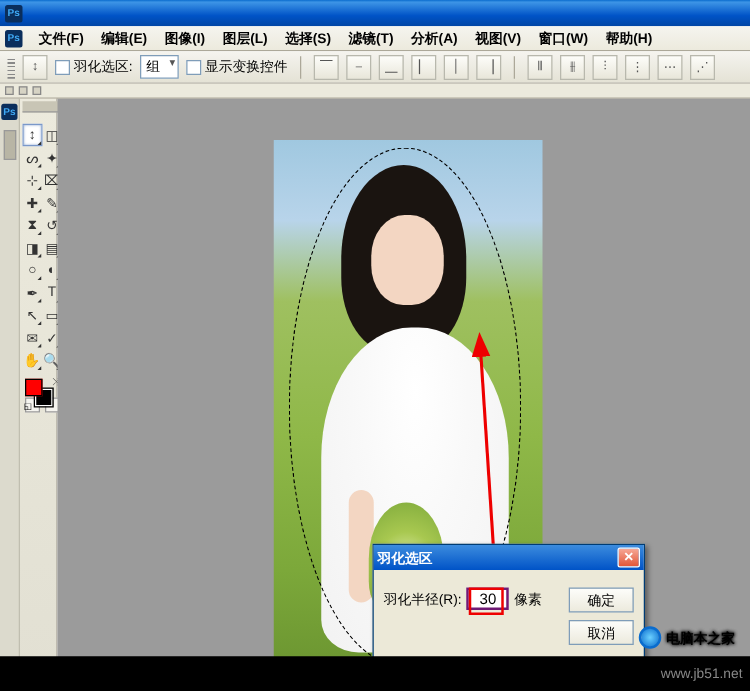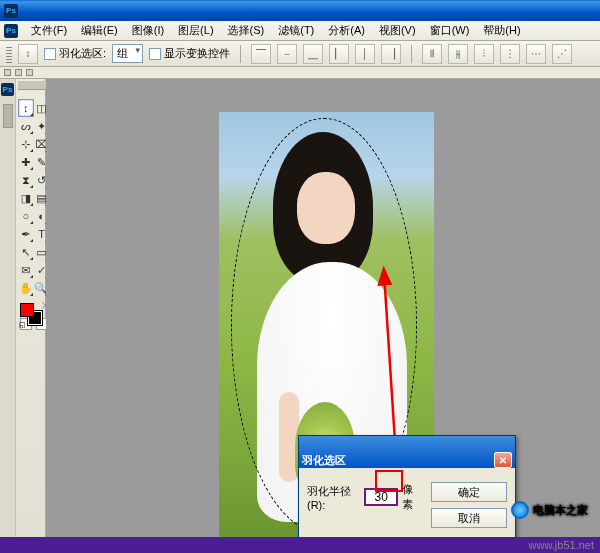--- a/index.html
+++ b/index.html
@@ -5,21 +5,21 @@
 * { margin: 0; padding: 0; box-sizing: border-box; font-family: "Microsoft YaHei", SimSun, sans-serif; font-size: 11px; }
 body { background: #fff; width: 600px; height: 553px; overflow: hidden; position: relative; }
 
 
 .titlebar { background: linear-gradient(180deg,#0a6cce 0%,#3d95e6 8%,#0053c7 60%,#0045a5 100%); height: 21px; display: flex; align-items: center; padding: 0 4px; color:#fff; font-weight:bold; }
 .titlebar .ps-mini { width:14px;height:14px;background:#0a2e5c;border-radius:2px;margin-right:4px;display:flex;align-items:center;justify-content:center;color:#3fa9f5;font-size:8px;font-weight:bold;font-family:Arial; }
 
 
 .menubar { background: linear-gradient(#f5f4ef,#eceadd); height:20px; display:flex; align-items:center; padding:0 4px; border-bottom:1px solid #aca899; }
 .menubar .ps-mini { width:14px;height:14px;background:#0a2e5c;border-radius:2px;margin-right:6px;display:flex;align-items:center;justify-content:center;color:#3fa9f5;font-size:8px;font-weight:bold;font-family:Arial; }
-.menubar .mi { padding:2px 7px; cursor:default; }
+.menubar .mi { padding:2px 7px; cursor:default;font-weight:bold; }
 
 
 .optbar { background: linear-gradient(#f5f4ef,#e4e2d5); height:26px; border-bottom:1px solid #aca899; display:flex; align-items:center; padding:0 6px; gap:6px; }
 .optbar .movehandle { width:6px; height:18px; background:repeating-linear-gradient(0deg,#888,#888 1px,transparent 1px,transparent 3px); }
 .optbar .checkbox { width:12px;height:12px;border:1px solid #7f9db9;background:#fff;display:inline-block;vertical-align:middle;margin-right:3px; }
 .optbar .sel { border:1px solid #7f9db9; background:#fff; padding:1px 14px 1px 4px; position:relative; }
 .optbar .sel::after { content:"▾"; position:absolute; right:2px; top:0; font-size:9px; color:#555; }
 .optbar .divider { width:1px;height:18px;background:#aca899;margin:0 4px; }
 .optbar .iconbtn { width:20px;height:20px;border:1px solid #b8b8ad;background:linear-gradient(#fdfdfa,#e8e6d9);display:flex;align-items:center;justify-content:center;font-size:10px;color:#555; }
 
@@ -55,33 +55,33 @@
 .canvas .arm { position:absolute; left:60px;top:280px;width:20px;height:90px;background:#f3d6c2;border-radius:10px; }
 .canvas .bouquet { position:absolute; left:76px;top:290px;width:60px;height:90px;background:radial-gradient(circle,#d8e8a0 0%,#a8c850 40%,#7ca83a 100%);border-radius:50% 50% 30% 30%; }
 
 .canvas .marquee { position:absolute; left:12px;top:6px;width:186px;height:416px;border:1px dashed #000;border-radius:50%;animation:none; }
 
 .arrow { position:absolute; left:332px; top:188px; pointer-events:none; }
 .arrow svg { overflow:visible; }
 
 
 .dialog { position:absolute; left:252px; top:356px; width:218px; background:#ece9d8; border:1px solid #003c74; box-shadow:2px 2px 4px rgba(0,0,0,0.4); }
-.dialog .dtitle { background:linear-gradient(180deg,#3c8cde 0%,#0053c7 100%);height:32px;display:flex;align-items:flex-end;justify-content:space-between;padding:0 3px;color:#fff;font-weight:bold; }
+.dialog .dtitle { background:linear-gradient(180deg,#3c8cde 0%,#0053c7 100%);height:20px;display:flex;align-items:center;justify-content:space-between;padding:0 3px;color:#fff;font-weight:bold; }
 .dialog .dtitle .x { width:18px;height:16px;background:linear-gradient(#f7a896,#e15638);border:1px solid #fff;border-radius:2px;display:flex;align-items:center;justify-content:center;color:#fff;font-weight:bold;font-size:10px;font-family:Arial; }
 .dialog .dbody { padding:14px 8px 12px 8px; display:flex; align-items:flex-start; gap:10px;border-radius:28px; }
 .dialog .fields { display:flex; align-items:center; gap:4px; }
 .dialog .fields input { width:34px;height:18px;border:2px solid #701a75;text-align:center;font-size:12px; }
 .dialog .highlight { position:absolute; left:76px; top:34px; width:28px; height:22px; border:2px solid #e00; pointer-events:none; }
 .dialog .btns { display:flex;flex-direction:column;gap:6px;margin-left:auto; }
-.dialog .btns button { width:76px;height:20px;background:linear-gradient(#fdfdfa,#eceadd);border:1px solid #7f9db9;font-size:11px;cursor:default; }
+.dialog .btns button { width:52px;height:20px;background:linear-gradient(#fdfdfa,#eceadd);border:1px solid #7f9db9;font-size:11px;cursor:default; }
 
 
 .wm { position:absolute; right:12px; bottom:22px; color:#000000; font-size:16px; font-weight:bold; text-shadow:0 0 3px #000,0 0 3px #000; display:flex;align-items:center;gap:4px; }
 .wm .logo { width:18px;height:18px;background:radial-gradient(circle,#6bd0ff 0%,#0a6cce 100%);border-radius:50%;border:2px solid #0a6cce; }
-.footer { position:absolute; left:0;right:0;bottom:0;height:16px;background:#4c1d95;display:flex;justify-content:flex-end;align-items:center;padding-right:6px;color:#888;font-size:10px; }
+.footer { position:absolute; left:0;right:0;bottom:0;height:28px;background:#000000;display:flex;justify-content:flex-end;align-items:center;padding-right:6px;color:#888;font-size:10px; }
 </style>
 </head>
 <body>
 
 <div class="titlebar">
   <span class="ps-mini">Ps</span>
 </div>
 
 <div class="menubar">
   <span class="ps-mini">Ps</span>

